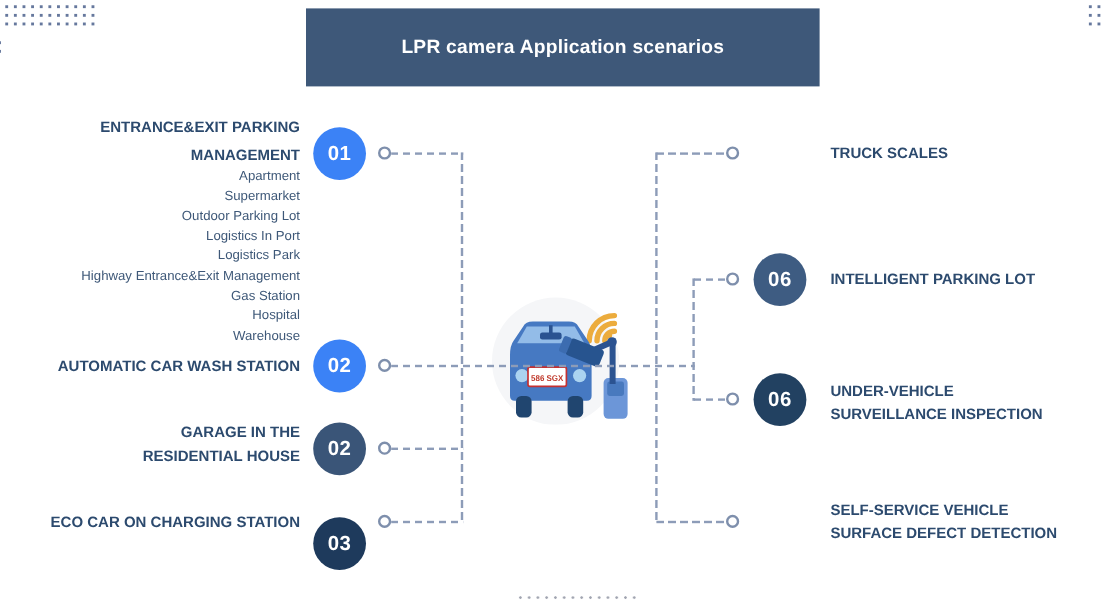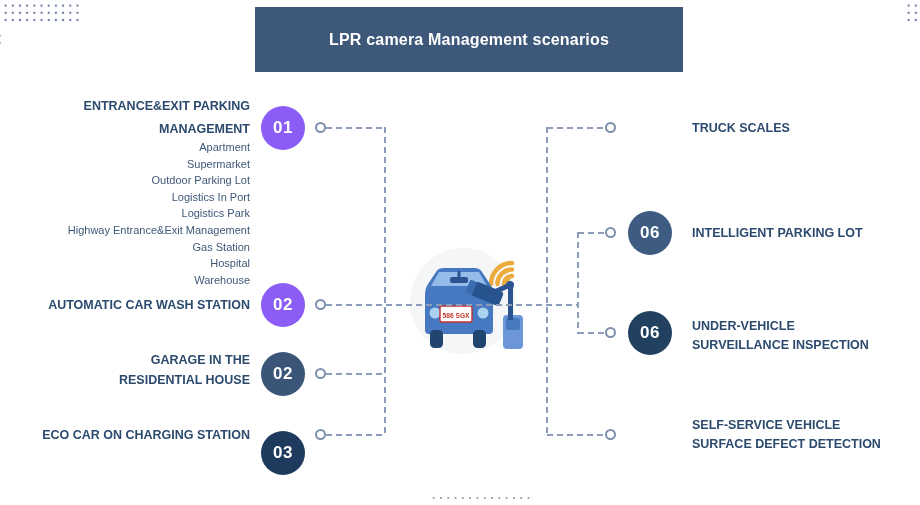--- a/index.html
+++ b/index.html
@@ -25,21 +25,21 @@
     background-size:7.3px 4px;
   }
   
   .circle {
     position:absolute; width:44px; height:44px; border-radius:50%;
     display:flex; align-items:center; justify-content:center;
     color:#ffffff; font-weight:bold; font-size:17px; letter-spacing:.5px;
   }
   .navy-900 { background:#1E3A5C; }
   .navy-800 { background:#224161;text-align:center; }
-  .navy-700 { background:#8b5cf6; }
+  .navy-700 { background:#3b82f6; }
   .navy-600 { background:#3A5578; }
   .navy-500 { background:#3E5C82; }
   
   .ring {
     position:absolute; width:11px; height:11px; border-radius:50%;
     border:2.5px solid #7E8FAC; background:#ffffff; box-sizing:border-box; z-index:3;
   }
   .hline {
     position:absolute; height:2px; z-index:2;
     background-image: repeating-linear-gradient(90deg, #8D9CB8 0 6px, transparent 6px 10px);
@@ -72,21 +72,21 @@
 <body>
 
 <div id="stage">
 
   <div class="dotgrid" style="left:2px; top:2px; width:79px; height:21px;"></div>
   <div class="dotgrid" style="left:-4px; top:32px; width:8px; height:15px;"></div>
   <div class="dotgrid" style="left:905px; top:2px; width:22px; height:21px;"></div>
   <div class="dotrow" style="left:430px; top:496px; width:101px; height:4px;"></div>
 
   <div class="banner">
-    <span>LPR camera Management scenarios</span>
+    <span>LPR camera Application scenarios</span>
   </div>
 
   <div class="heading lh23" style="top:95px;">
     <div>ENTRANCE&amp;EXIT PARKING</div>
     <div>MANAGEMENT</div>
   </div>
   <div class="sublist" style="top:139px;">
     <div>Apartment</div>
     <div>Supermarket</div>
     <div>Outdoor Parking Lot</div>

